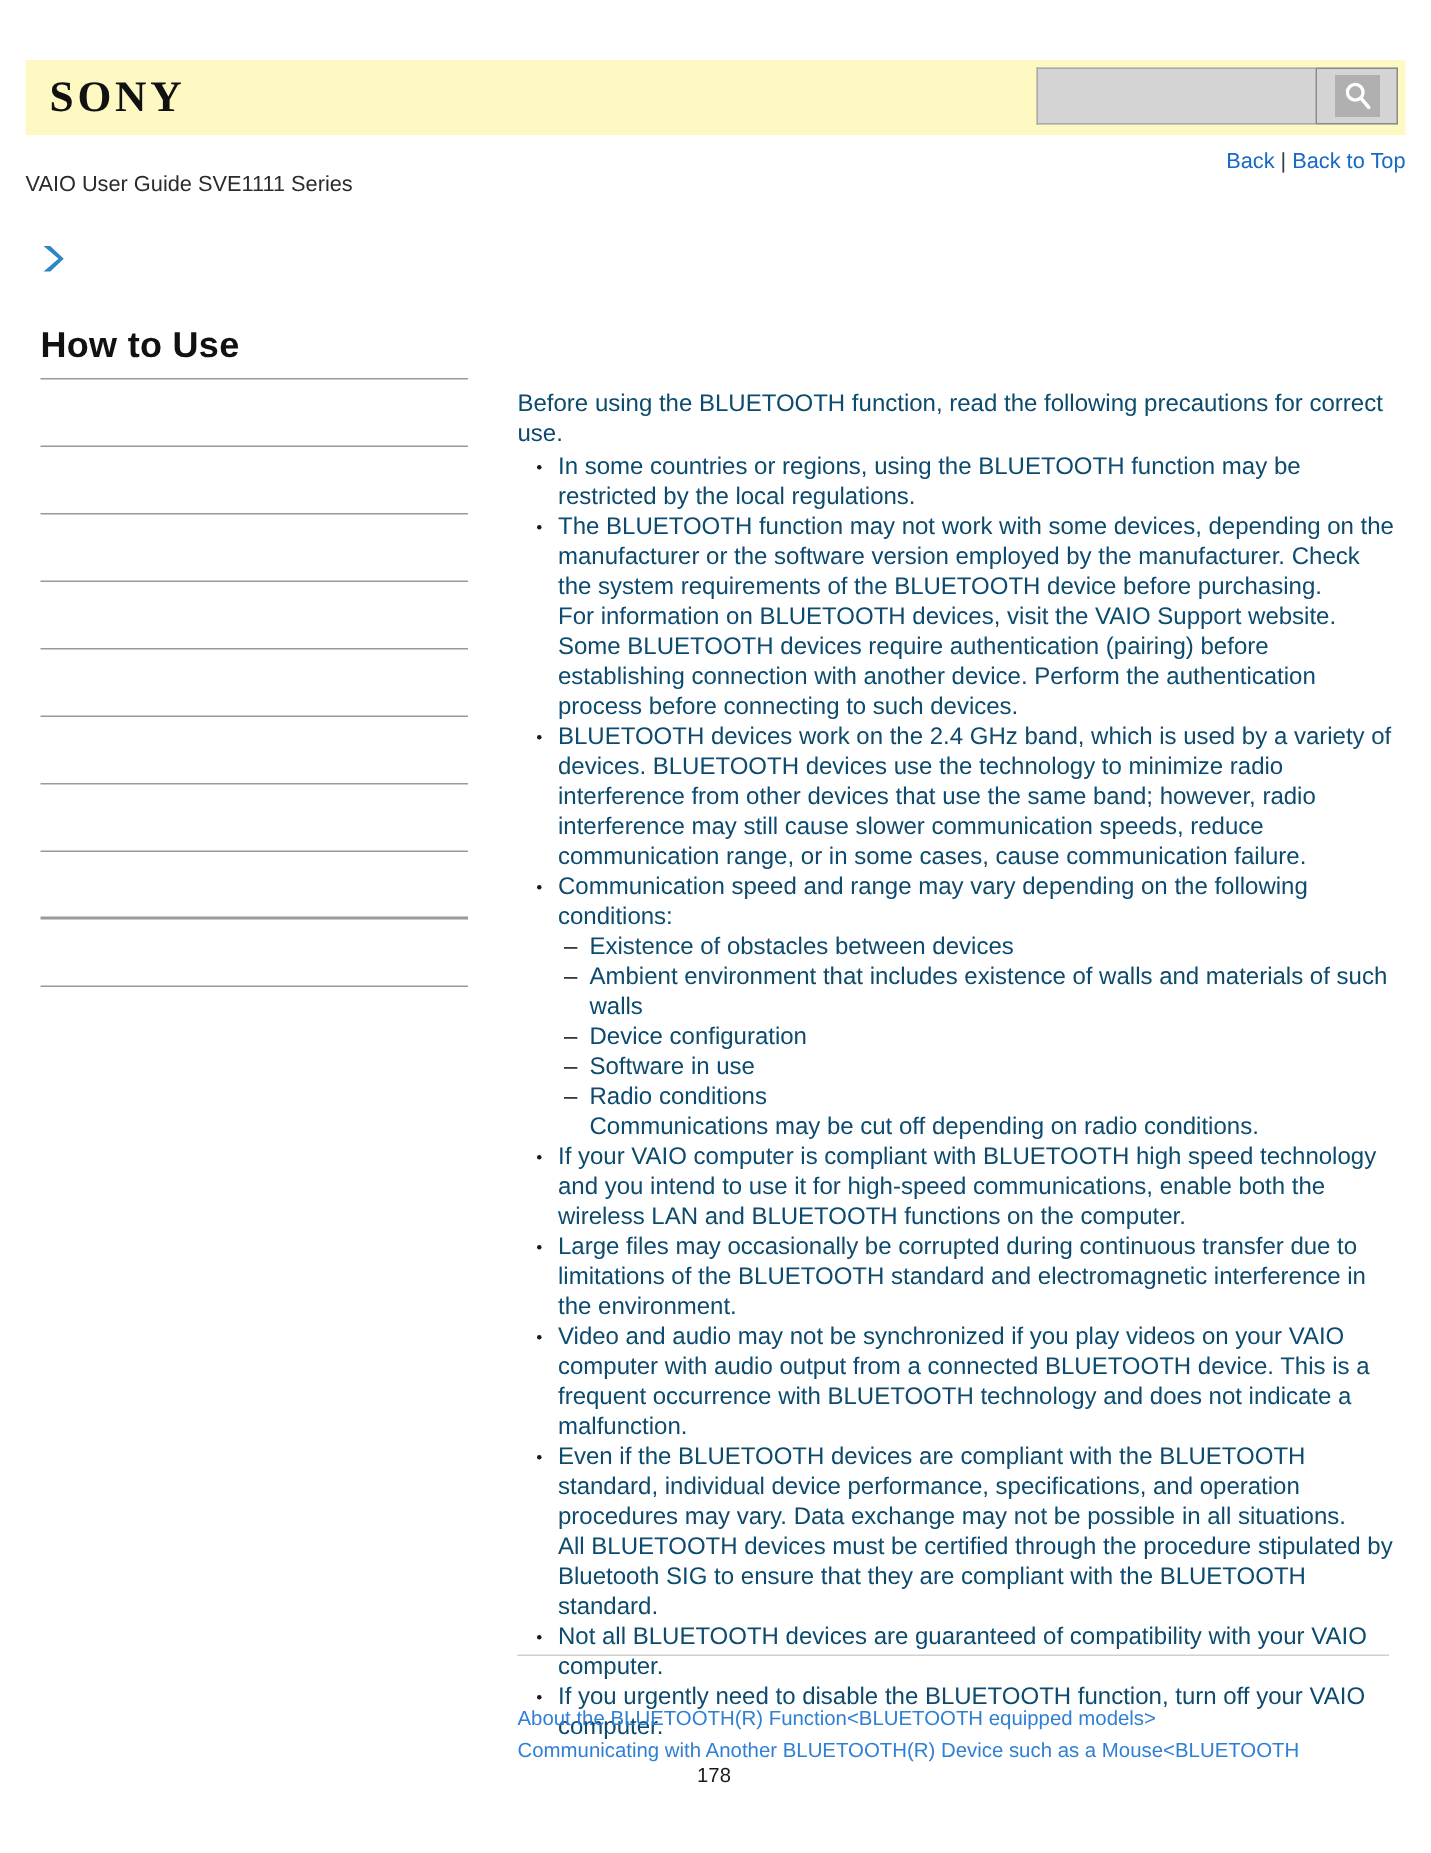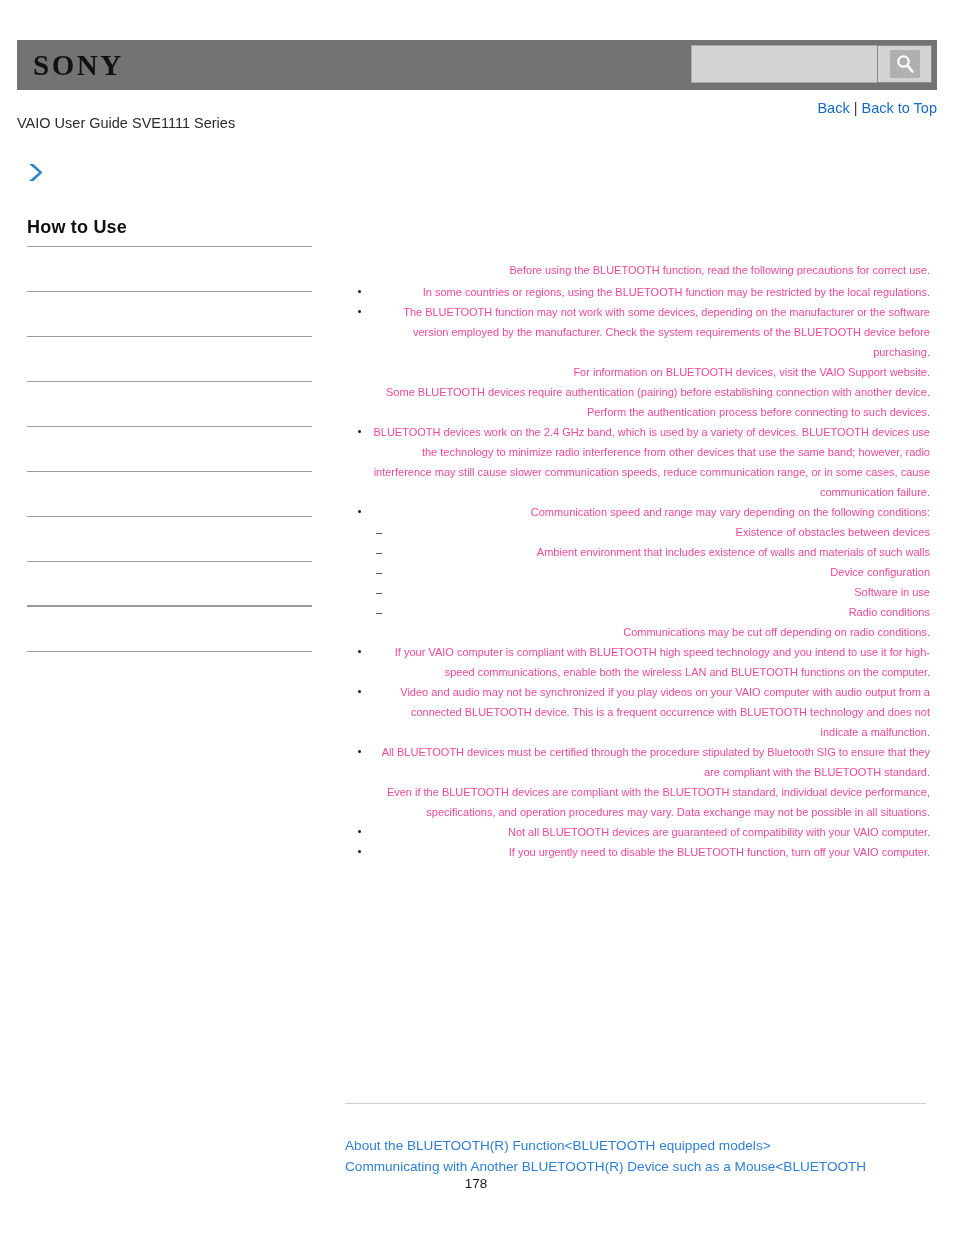--- a/index.html
+++ b/index.html
@@ -17,21 +17,21 @@
     overflow: hidden;
   }
 
   
   #header-bar {
     position: absolute;
     left: 17px;
     top: 40px;
     width: 920px;
     height: 50px;
-    background: #737373;
+    background: #fef9c3;
     display: flex;
     align-items: center;
   }
   #sony-logo {
     margin-left: 16px;
     font-family: "Liberation Serif", serif;
     font-weight: bold;
     font-size: 29px;
     letter-spacing: 2.5px;
     color: #111111;
@@ -122,21 +122,21 @@
   }
 
   
   #sidebar {
     position: absolute;
     left: 27px;
     top: 218px;
     width: 285px;
   }
   #sidebar-title {
-    font-size: 18px;
+    font-size: 24px;
     font-weight: bold;
     color: #111111;
     letter-spacing: 0.2px;
     padding-bottom: 8px;
     line-height: 1.1;
   }
   .side-divider {
     height: 0;
     border-top: 1px solid #9a9a9a;
     margin: 0;
@@ -156,24 +156,23 @@
     color: #1a1a1a;
     padding-top: 12px;
   }
 
   
   #content {
     position: absolute;
     left: 345px;
     top: 260px;
     width: 585px;
-    font-size: 11px;
+    font-size: 16px;
     line-height: 20px;
-    color: #ec4899;
-    text-align: right;
+    color: #0c4a6e;
   }
   #intro {
     margin: 0 0 2px 0;
   }
   ul.bullets {
     list-style: none;
     margin: 0;
     padding: 0;
   }
   ul.bullets > li {
@@ -335,25 +334,28 @@
           <li>Device configuration</li>
           <li>Software in use</li>
           <li>Radio conditions</li>
         </ul>
         <div class="sub-note">Communications may be cut off depending on radio conditions.</div>
       </li>
       <li>
         <p class="para">If your VAIO computer is compliant with BLUETOOTH high speed technology and you intend to use it for high-speed communications, enable both the wireless LAN and BLUETOOTH functions on the computer.</p>
       </li>
       <li>
+        <p class="para">Large files may occasionally be corrupted during continuous transfer due to limitations of the BLUETOOTH standard and electromagnetic interference in the environment.</p>
+      </li>
+      <li>
         <p class="para">Video and audio may not be synchronized if you play videos on your VAIO computer with audio output from a connected BLUETOOTH device. This is a frequent occurrence with BLUETOOTH technology and does not indicate a malfunction.</p>
       </li>
       <li>
+        <p class="para">Even if the BLUETOOTH devices are compliant with the BLUETOOTH standard, individual device performance, specifications, and operation procedures may vary. Data exchange may not be possible in all situations.</p>
         <p class="para">All BLUETOOTH devices must be certified through the procedure stipulated by Bluetooth SIG to ensure that they are compliant with the BLUETOOTH standard.</p>
-        <p class="para">Even if the BLUETOOTH devices are compliant with the BLUETOOTH standard, individual device performance, specifications, and operation procedures may vary. Data exchange may not be possible in all situations.</p>
       </li>
       <li>
         <p class="para">Not all BLUETOOTH devices are guaranteed of compatibility with your VAIO computer.</p>
       </li>
       <li>
         <p class="para">If you urgently need to disable the BLUETOOTH function, turn off your VAIO computer.</p>
       </li>
     </ul>
 </div>
 

